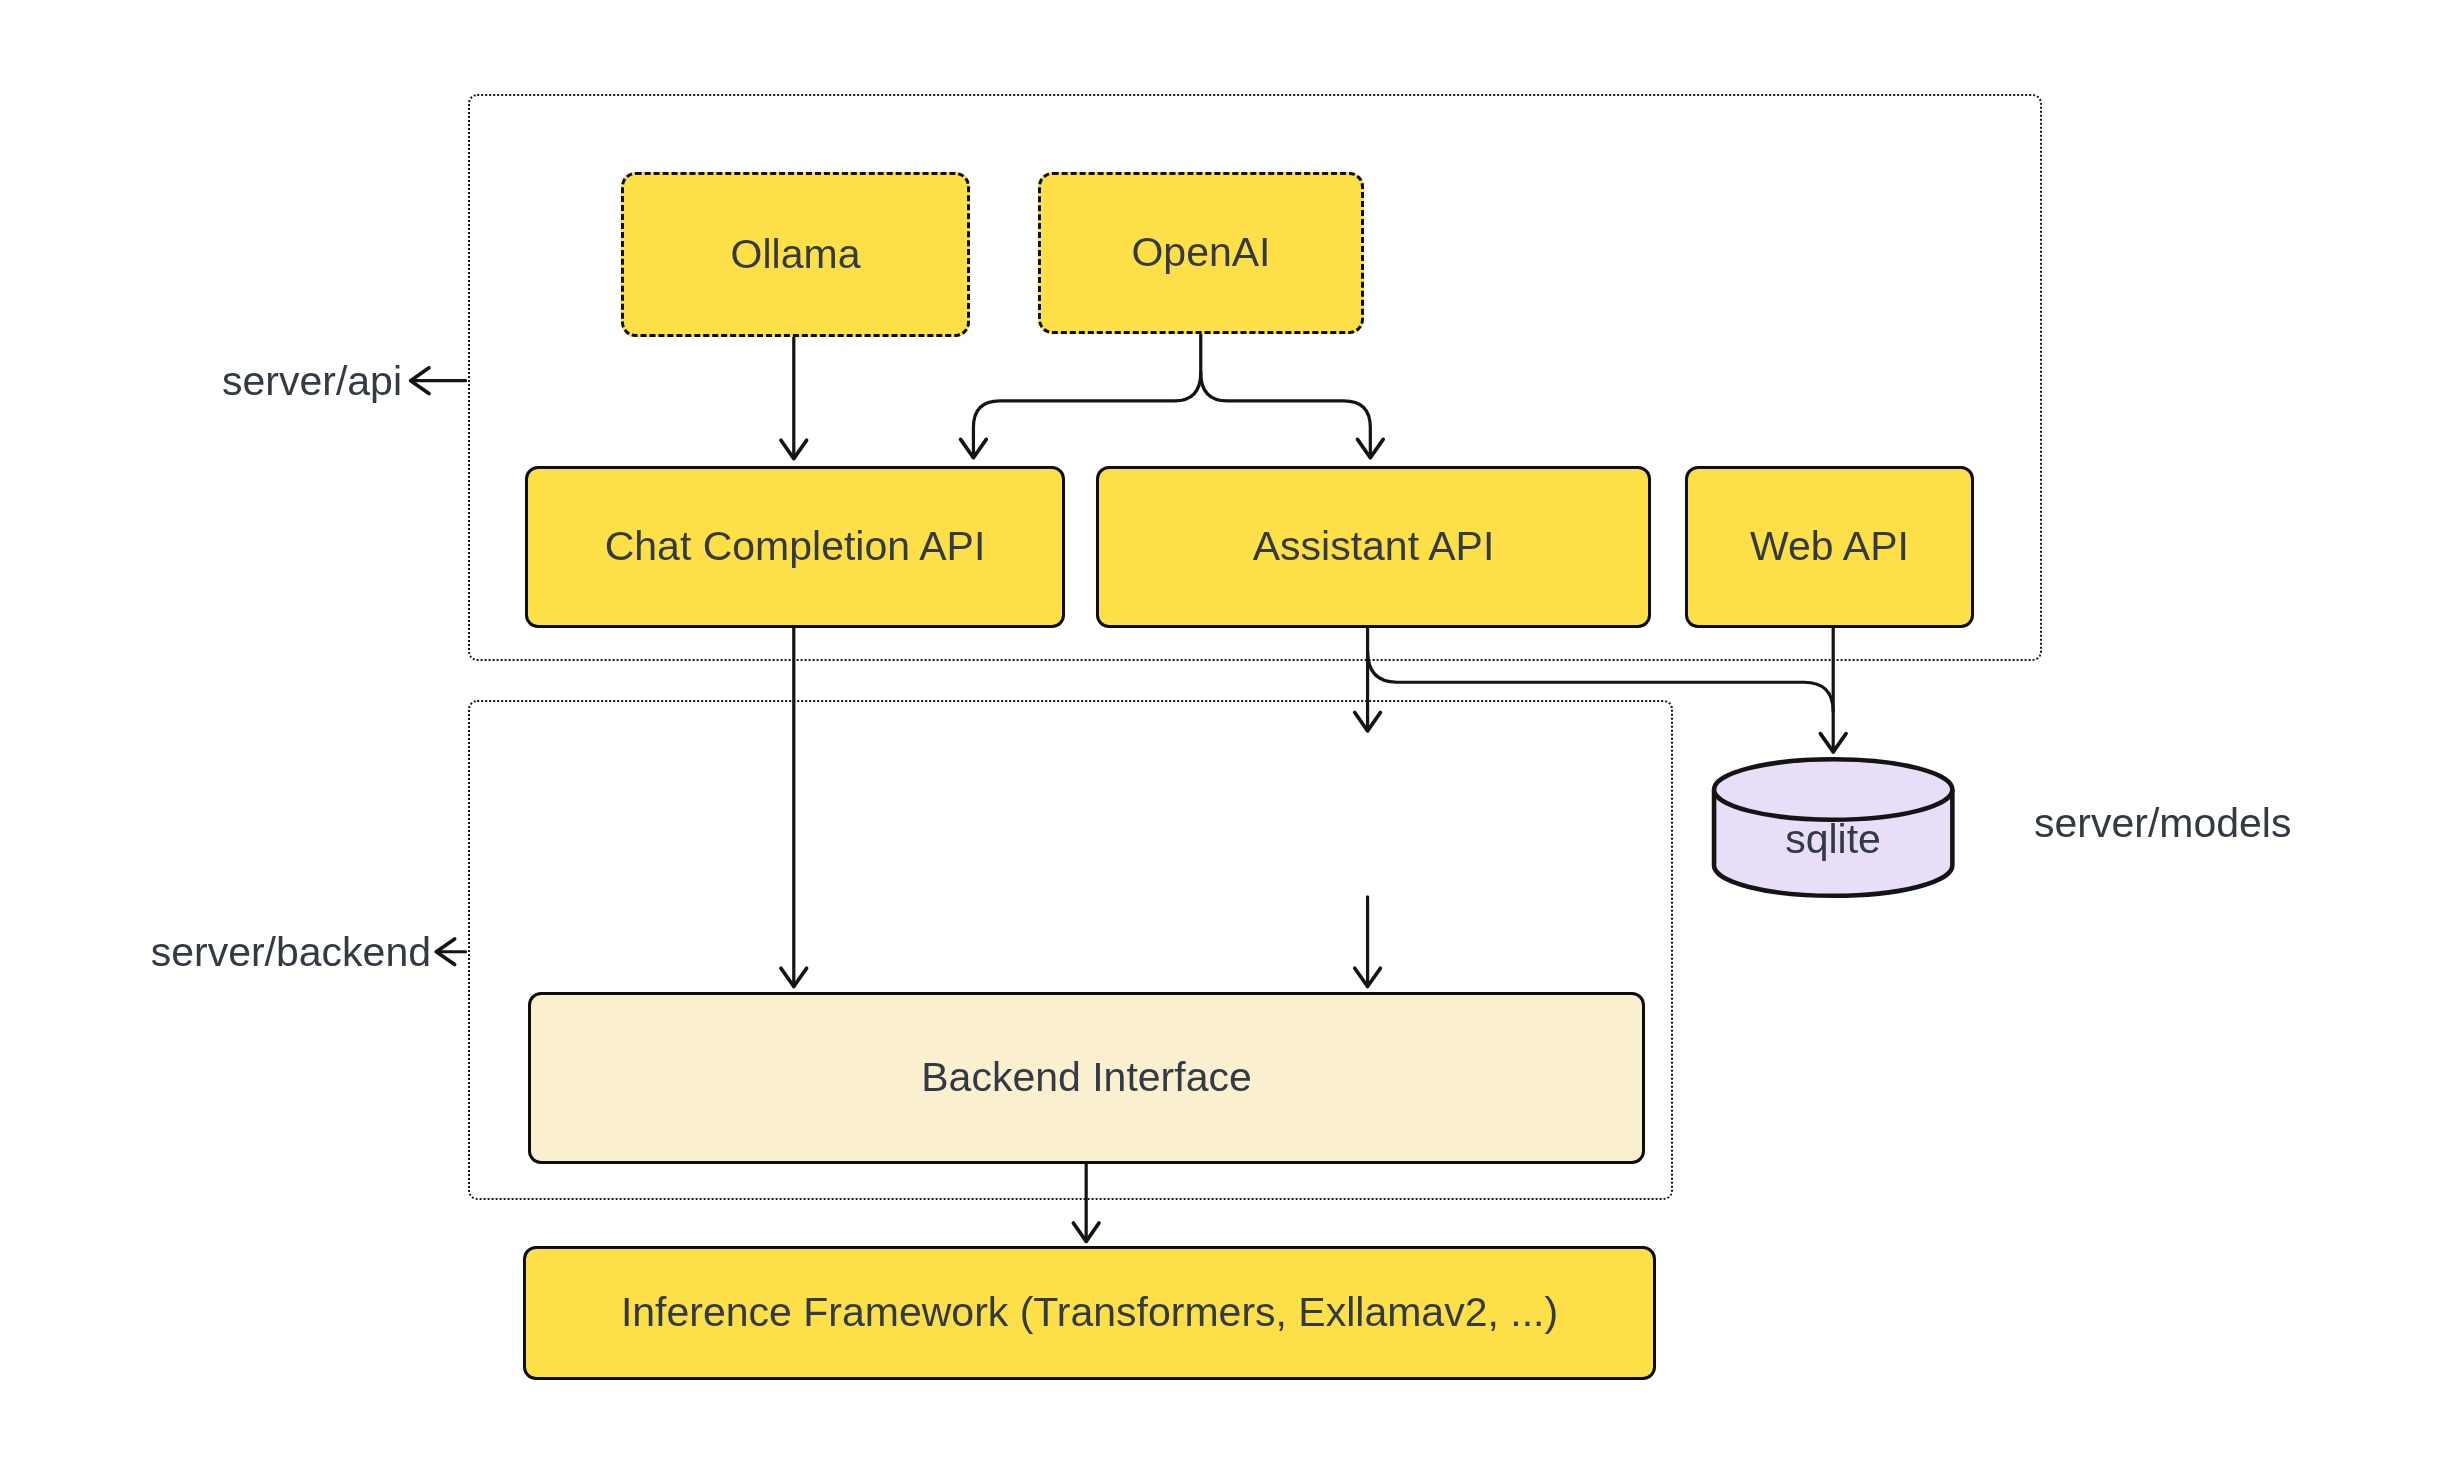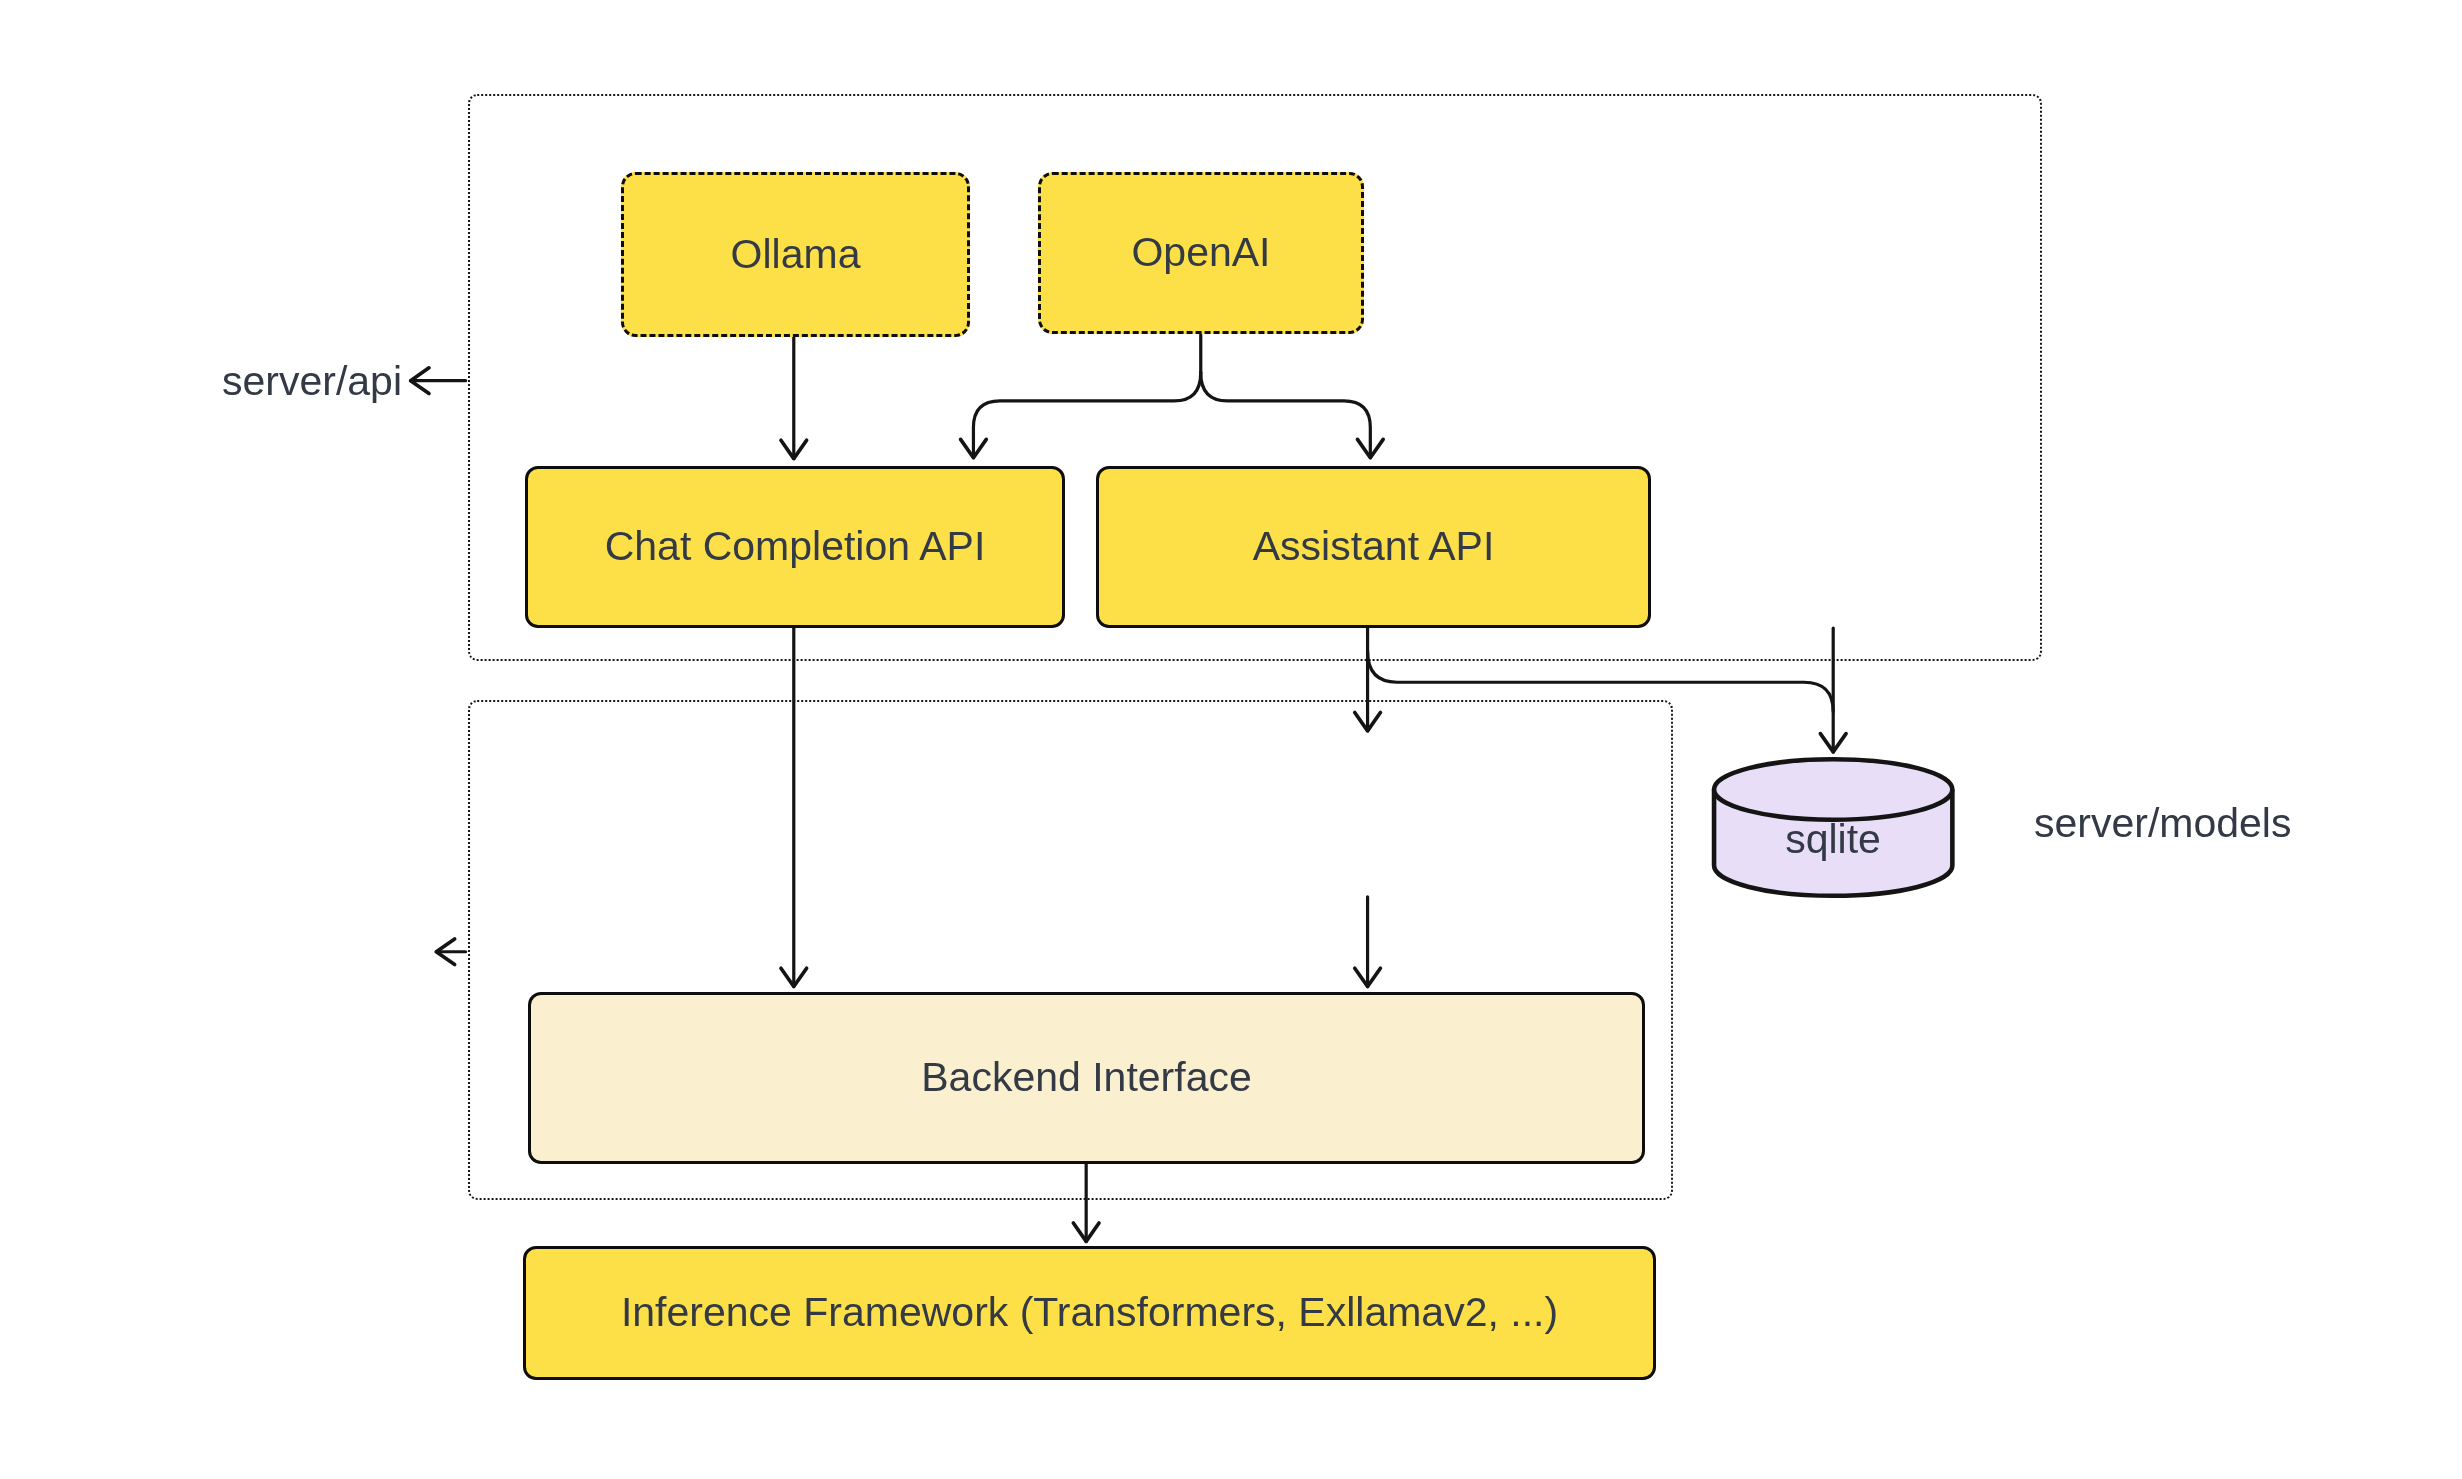--- a/index.html
+++ b/index.html
@@ -125,31 +125,35 @@
   </div>
 
   <div class="node fill-blue" style="left:525px; top:466px; width:540px; height:162px;justify-content:center;">
     <span>Chat Completion API</span>
   </div>
 
   <div class="node fill-blue" style="left:1096px; top:466px; width:555px; height:162px;">
     <span>Assistant API</span>
   </div>
 
+  <div class="node fill-blue" style="left:1685px; top:466px; width:289px; height:162px;">
+    <span>Web API</span>
+  </div>
 
 
   <div class="node fill-yellow" style="left:528px; top:992px; width:1117px; height:172px;">
     <span>Backend Interface</span>
   </div>
 
   <div class="node fill-blue" style="left:523px; top:1246px; width:1133px; height:134px;">
     <span>Inference Framework (Transformers, Exllamav2, ...)</span>
   </div>
 
   <div class="sqlite-label">sqlite</div>
 
   <div class="side-label align-right" style="left:92px; top:356px; width:310px;">server/api</div>
 
+  <div class="side-label align-right" style="left:73px; top:927px; width:358px;">server/backend</div>
 
   <div class="side-label" style="left:2034px; top:798px;">server/models</div>
 
 </div>
 
 
 </body></html>

